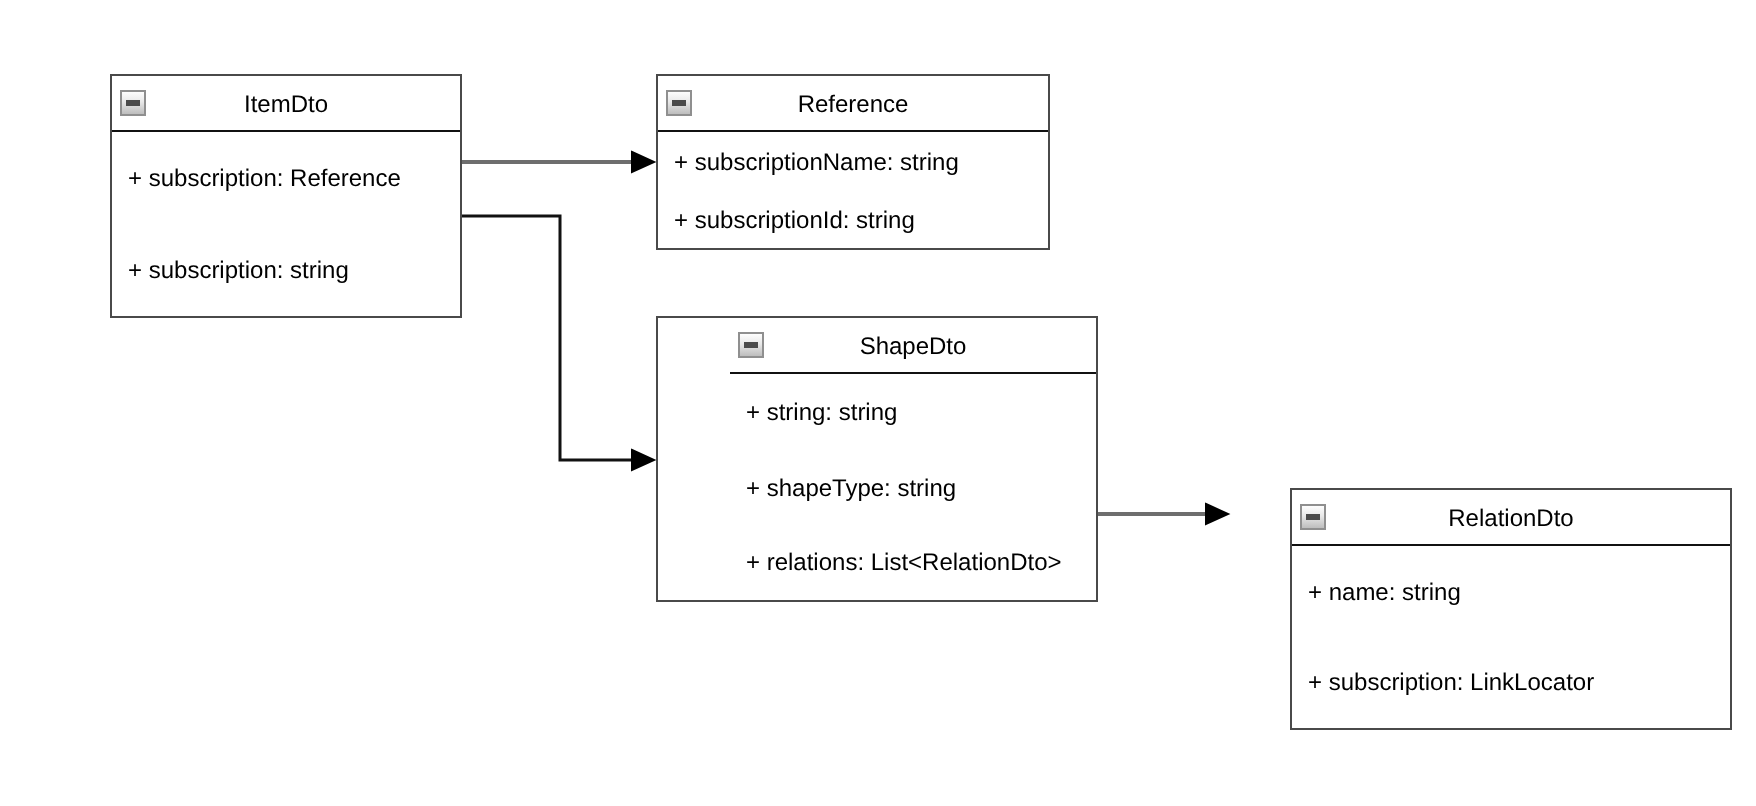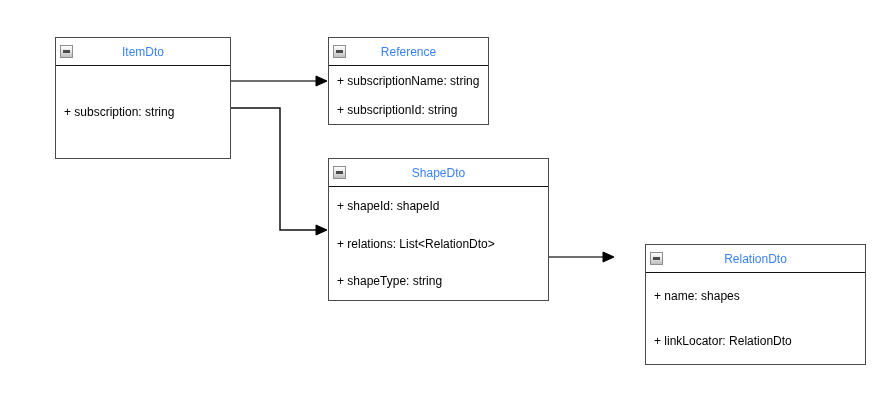--- a/index.html
+++ b/index.html
@@ -33,21 +33,21 @@
     position: relative;
     height: 27px;
     flex: 0 0 27px;
     border-bottom: 1.5px solid #111111;
     display: flex;
     align-items: center;
     justify-content: center;
   }
   .uml-title {
     font-size: 12px;
-    color: #3b82f6;
+    color: #000000;
     white-space: nowrap;
   }
   .collapse-icon {
     position: absolute;
     left: 4px;
     top: 50%;
     margin-top: -7px;
     width: 13px;
     height: 13px;
     box-sizing: border-box;
@@ -99,57 +99,58 @@
   </svg>
 
   <div class="uml-class" style="left:55px; top:37px; width:176px; height:122px;">
     <div class="uml-header">
       <span class="collapse-icon">
         <span class="minus-bar"></span>
       </span>
       <span class="uml-title">ItemDto</span>
     </div>
     <div class="uml-rows">
+      <div class="uml-row">+ subscription: Reference</div>
       <div class="uml-row">+ subscription: string</div>
     </div>
   </div>
 
-  <div class="uml-class" style="left:328px; top:37px; width:161px; height:88px;">
+  <div class="uml-class" style="left:328px; top:37px; width:197px; height:88px;">
     <div class="uml-header">
       <span class="collapse-icon">
         <span class="minus-bar"></span>
       </span>
       <span class="uml-title">Reference</span>
     </div>
     <div class="uml-rows">
       <div class="uml-row">+ subscriptionName: string</div>
       <div class="uml-row">+ subscriptionId: string</div>
     </div>
   </div>
 
-  <div class="uml-class" style="left:328px; top:158px; width:221px; height:143px;">
+  <div class="uml-class" style="left:328px; top:158px; width:221px; height:143px;padding-left:36px;">
     <div class="uml-header">
       <span class="collapse-icon">
         <span class="minus-bar"></span>
       </span>
       <span class="uml-title">ShapeDto</span>
     </div>
     <div class="uml-rows">
-      <div class="uml-row">+ shapeId: shapeId</div>
+      <div class="uml-row">+ string: string</div>
+      <div class="uml-row">+ shapeType: string</div>
       <div class="uml-row">+ relations: List&lt;RelationDto&gt;</div>
-      <div class="uml-row">+ shapeType: string</div>
     </div>
   </div>
 
   <div class="uml-class" style="left:645px; top:244px; width:221px; height:121px;">
     <div class="uml-header">
       <span class="collapse-icon">
         <span class="minus-bar"></span>
       </span>
       <span class="uml-title">RelationDto</span>
     </div>
     <div class="uml-rows">
-      <div class="uml-row">+ name: shapes</div>
-      <div class="uml-row">+ linkLocator: RelationDto</div>
+      <div class="uml-row">+ name: string</div>
+      <div class="uml-row">+ subscription: LinkLocator</div>
     </div>
   </div>
 
 </div>
 
 </body></html>

